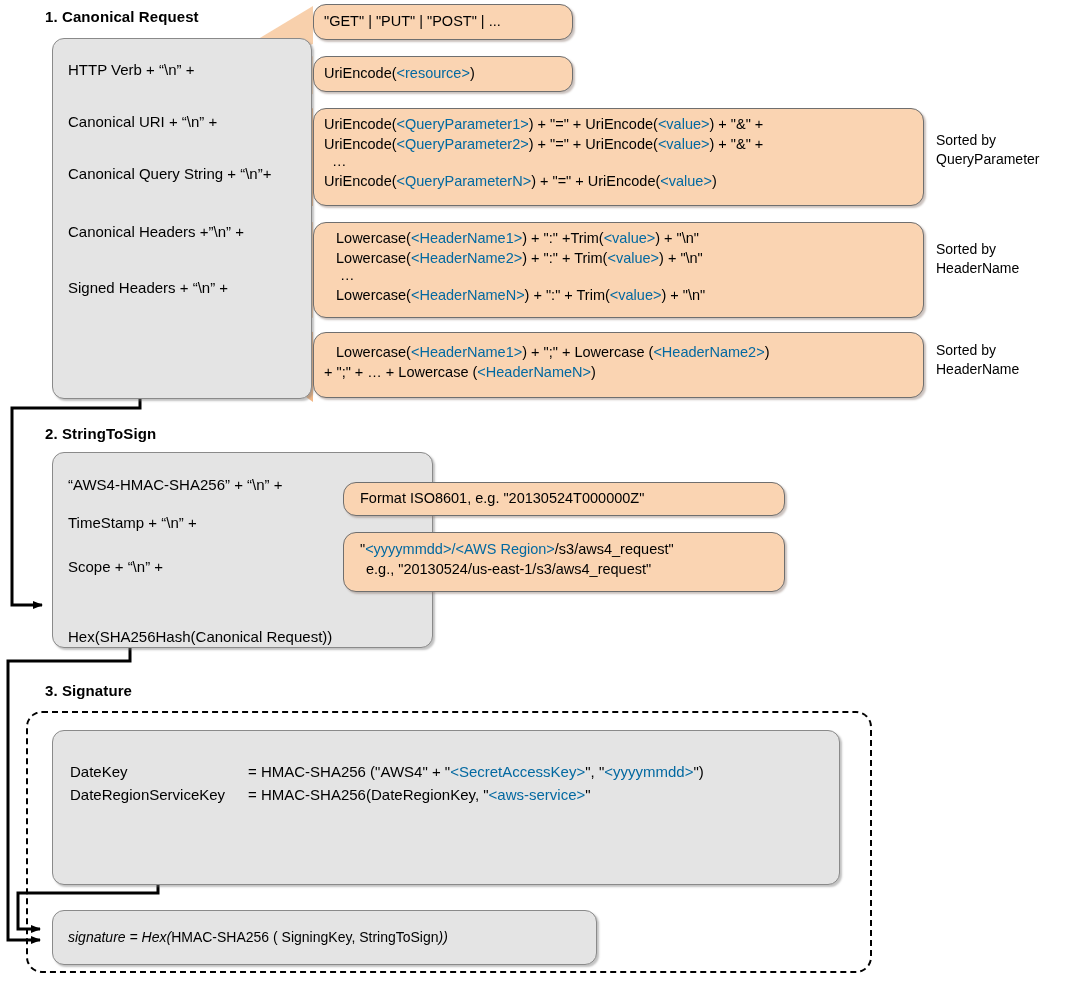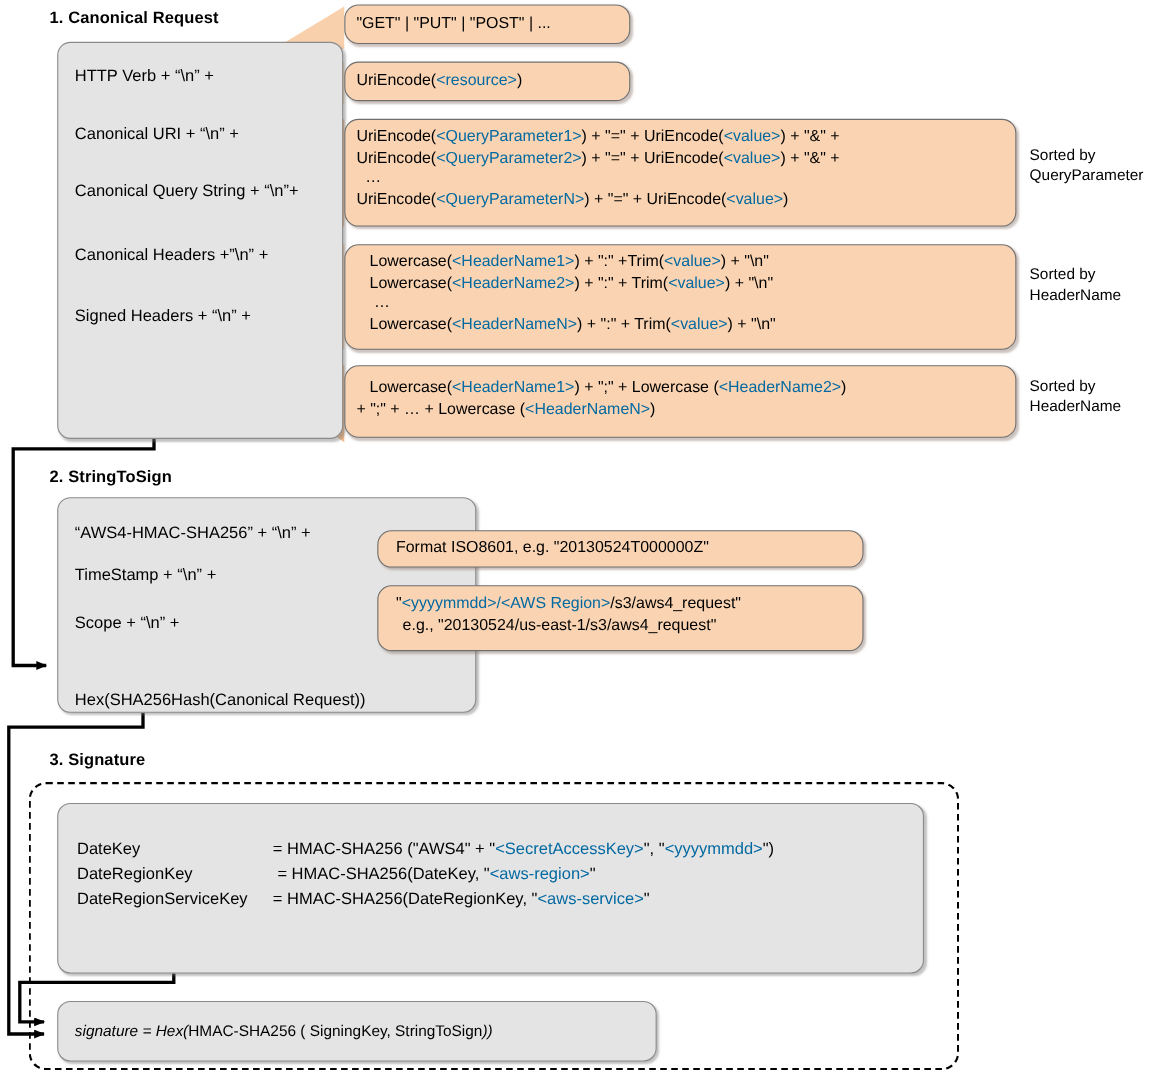--- a/index.html
+++ b/index.html
@@ -193,21 +193,20 @@
   </div>
 
   <div class="sec-title" style="left:45px;top:682px;">3. Signature</div>
 
   <div class="dashbox" style="left:26px;top:711px;width:846px;height:262px;"></div>
 
   <div class="gbox" style="left:52px;top:730px;width:788px;height:155px;"></div>
 
   <div class="keytable" style="left:70px;top:760px;">
     <div><span class="k">DateKey</span><span>= HMAC-SHA256 ("AWS4" + "</span><span class="ph">&lt;SecretAccessKey&gt;</span><span>", "</span><span class="ph">&lt;yyyymmdd&gt;</span><span>")</span></div>
-    <div><span class="k">DateRegionKey</span><span> = HMAC-SHA256(DateKey, "</span><span class="ph">&lt;aws-region&gt;</span><span>"</span></div>
     <div><span class="k">DateRegionServiceKey</span><span>= HMAC-SHA256(DateRegionKey, "</span><span class="ph">&lt;aws-service&gt;</span><span>"</span></div>
   </div>
 
   <div class="gbox" style="left:52px;top:910px;width:545px;height:55px;"></div>
 
   <div class="sig-line" style="left:68px;top:929px;">
     <span class="it">signature = </span><span class="it"> Hex(</span><span>HMAC-SHA256 ( SigningKey, StringToSign</span><span class="it">))</span>
   </div>
 
 </div>

